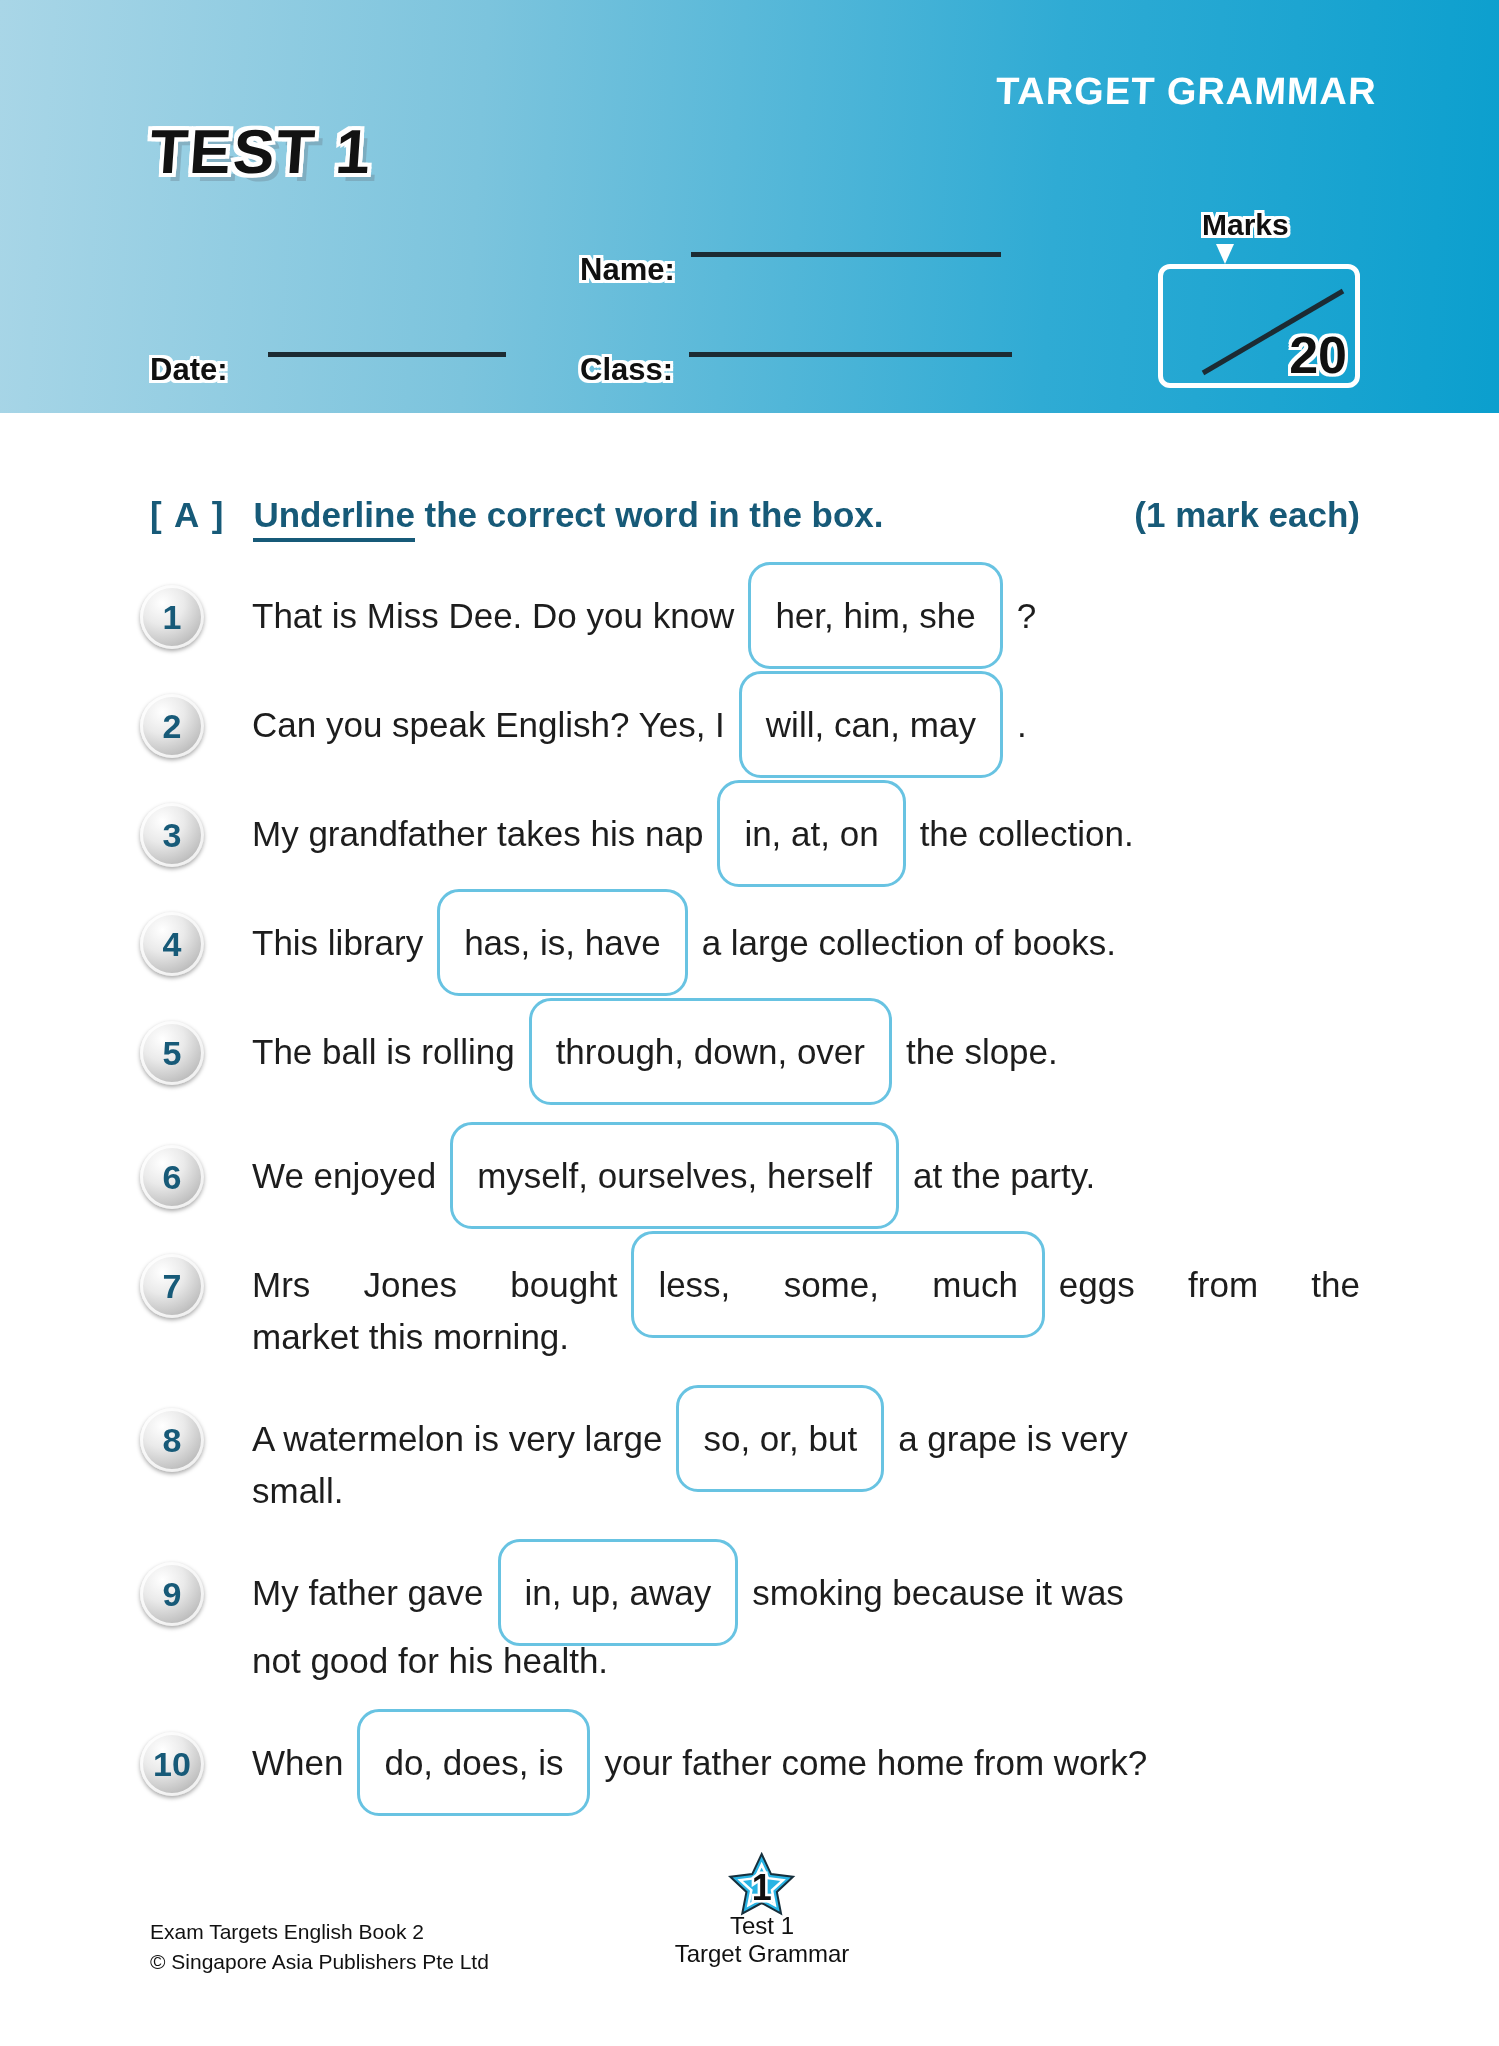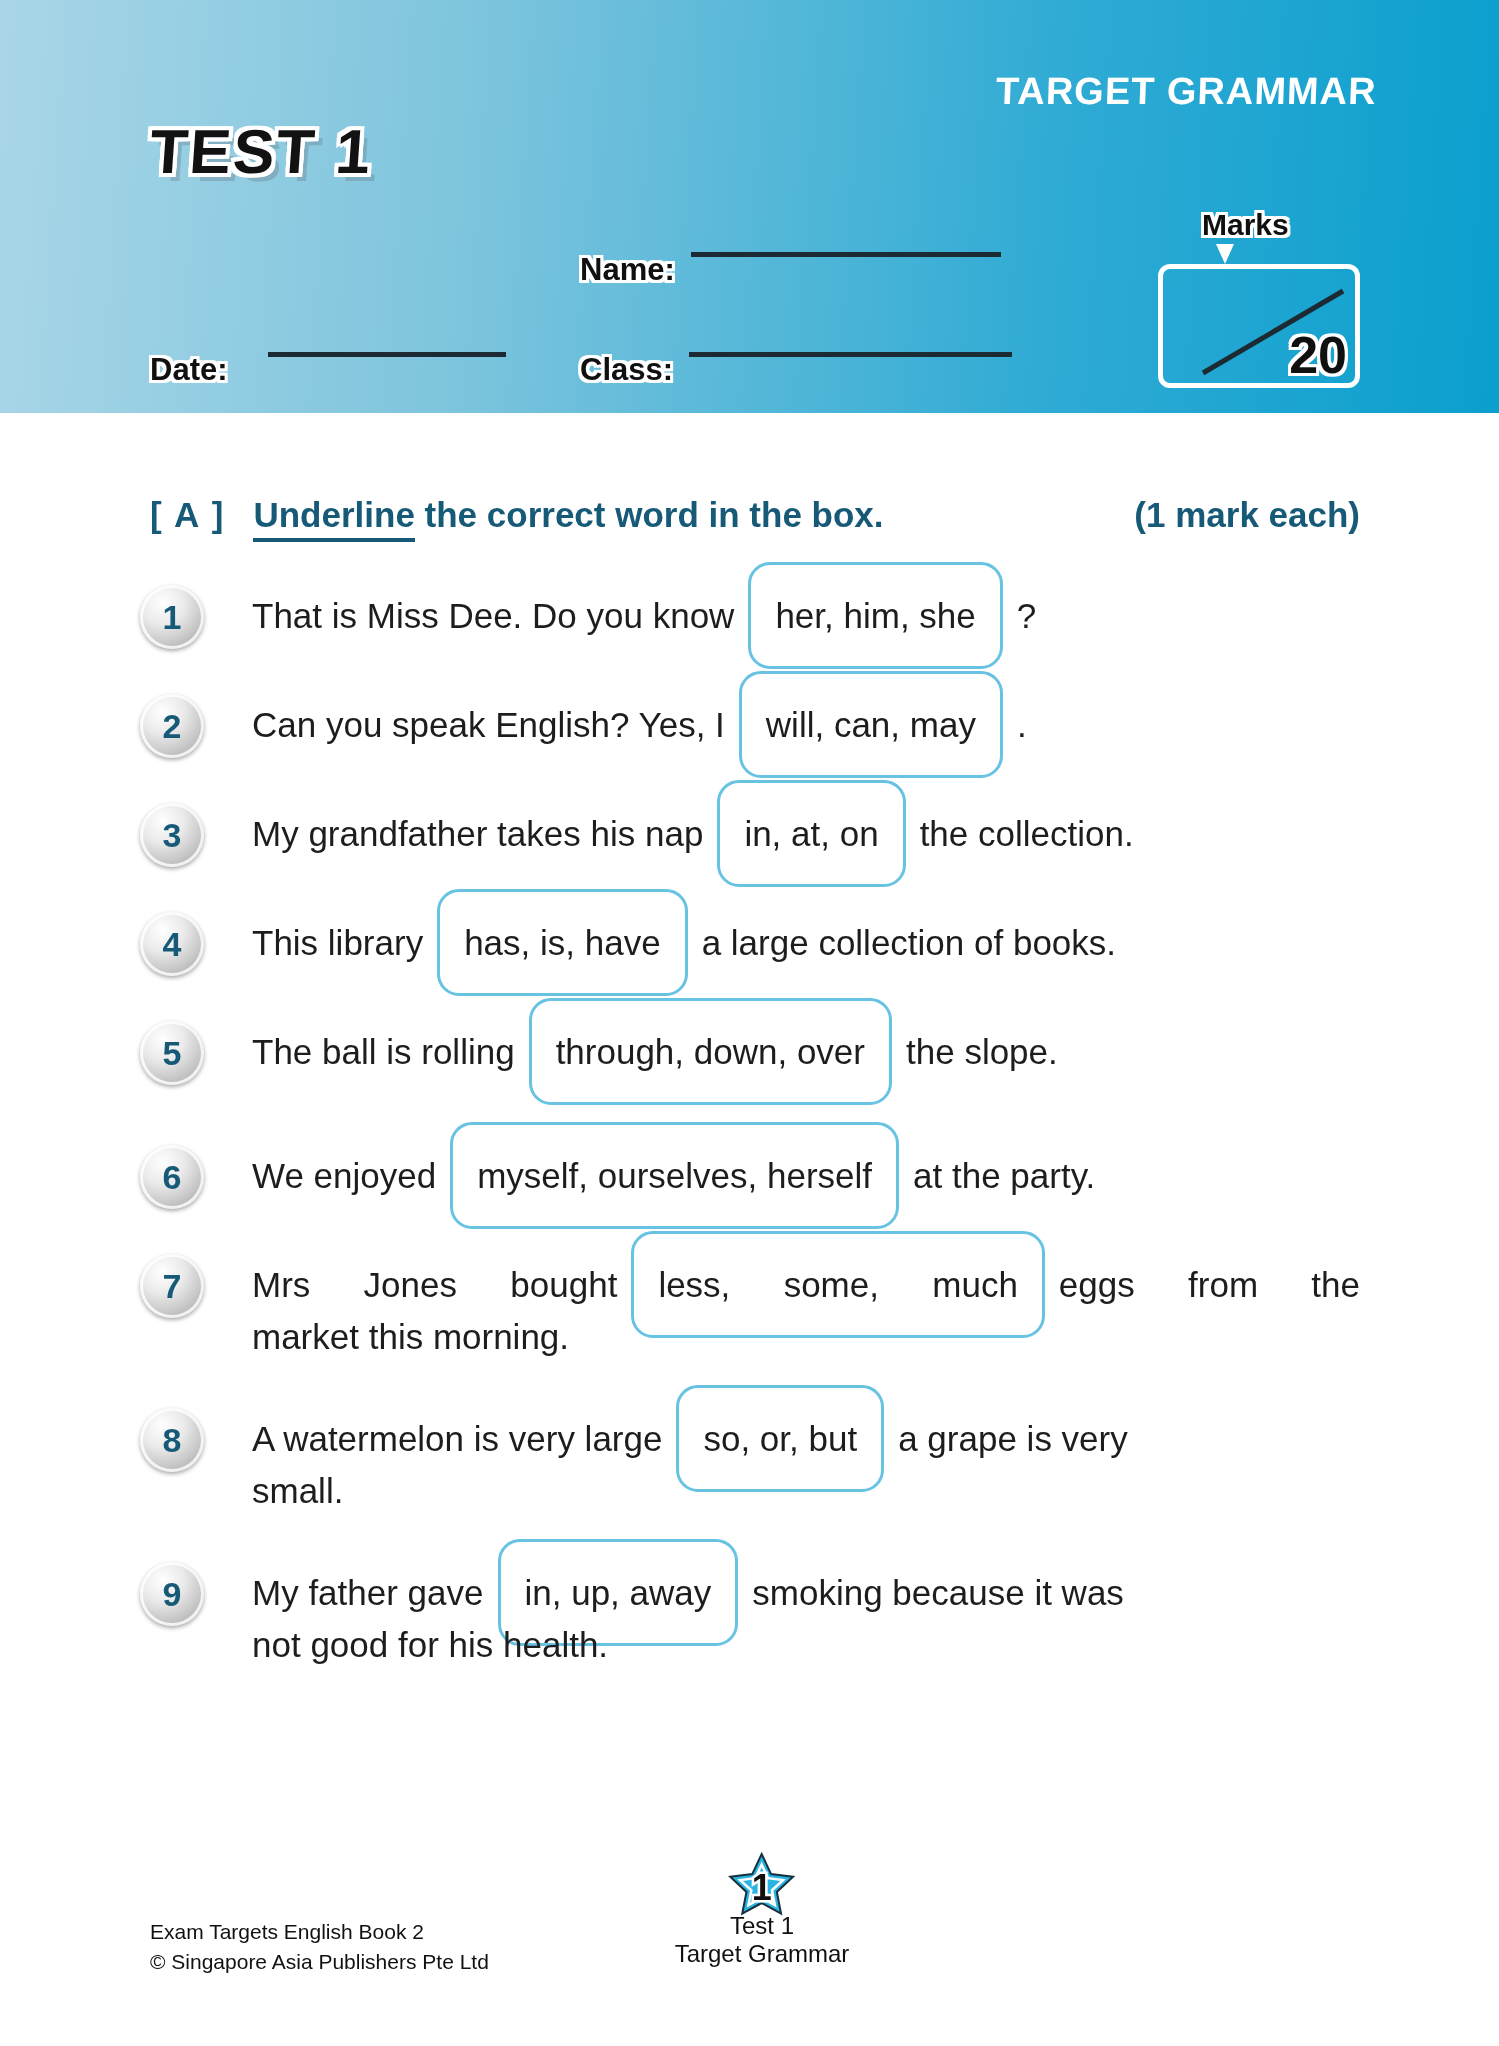--- a/index.html
+++ b/index.html
@@ -72,21 +72,21 @@
     flex:0 0 64px; width:64px; height:64px; margin:-5px 48px 0 0; border-radius:50%;
     background:radial-gradient(circle at 35% 28%, #ffffff 0%, #eaeaea 35%, #c4c4c4 68%, #999999 100%);
     box-shadow:0 2px 4px rgba(0,0,0,.35), inset 0 0 0 3px rgba(255,255,255,.8);
     display:flex; align-items:center; justify-content:center;
     font-size:34px; font-weight:bold; color:#175a78;
   }
   .q-text { flex:1; font-size:35px; color:#1d1d1d; line-height:52px; }
   .q-text .line1 { display:block; }
   .q-text .line2 { display:block; }
   .q-row.justify .line1 { text-align:justify; text-align-last:justify; }
-  .q-row.space-lines .line2 { margin-top:0; }
+  .q-row.space-lines .line2 { margin-top:16px; }
   .choice-box {
     border:3px solid #68c3e2; border-radius:22px; background:#ffffff;
     padding:31px 24px; margin:0 14px;
   }
 
   
   .footer-left {
     position:absolute; left:150px; top:1917px;
     font-size:21px; line-height:1.45; color:#111111;
   }
@@ -198,20 +198,27 @@
   </div>
 
   <div class="q-row space-lines">
     <div class="q-num">9</div>
     <div class="q-text">
       <span class="line1"><span>My father gave</span><span class="choice-box">in, up, away</span><span>smoking because it was</span></span>
       <span class="line2">not good for his health.</span>
     </div>
   </div>
 
+  <div class="q-row">
+    <div class="q-num">10</div>
+    <div class="q-text">
+      <span class="line1"><span>When</span><span class="choice-box">do, does, is</span><span>your father come home from work?</span></span>
+      <span class="line2"></span>
+    </div>
+  </div>
 </div>
 
 <div class="footer-left">
   <div>Exam Targets English Book 2</div>
   <div>© Singapore Asia Publishers Pte Ltd</div>
 </div>
 
 <div class="footer-center">
   <svg width="70" height="68" viewBox="0 0 70 68">
     <polygon points="35,4 44.4,24.1 66.4,26.8 50.2,41.9 54.4,63.7 35,53 15.6,63.7 19.8,41.9 3.6,26.8 25.6,24.1" fill="#29b4e4" stroke="#16303d" stroke-width="2"></polygon>

